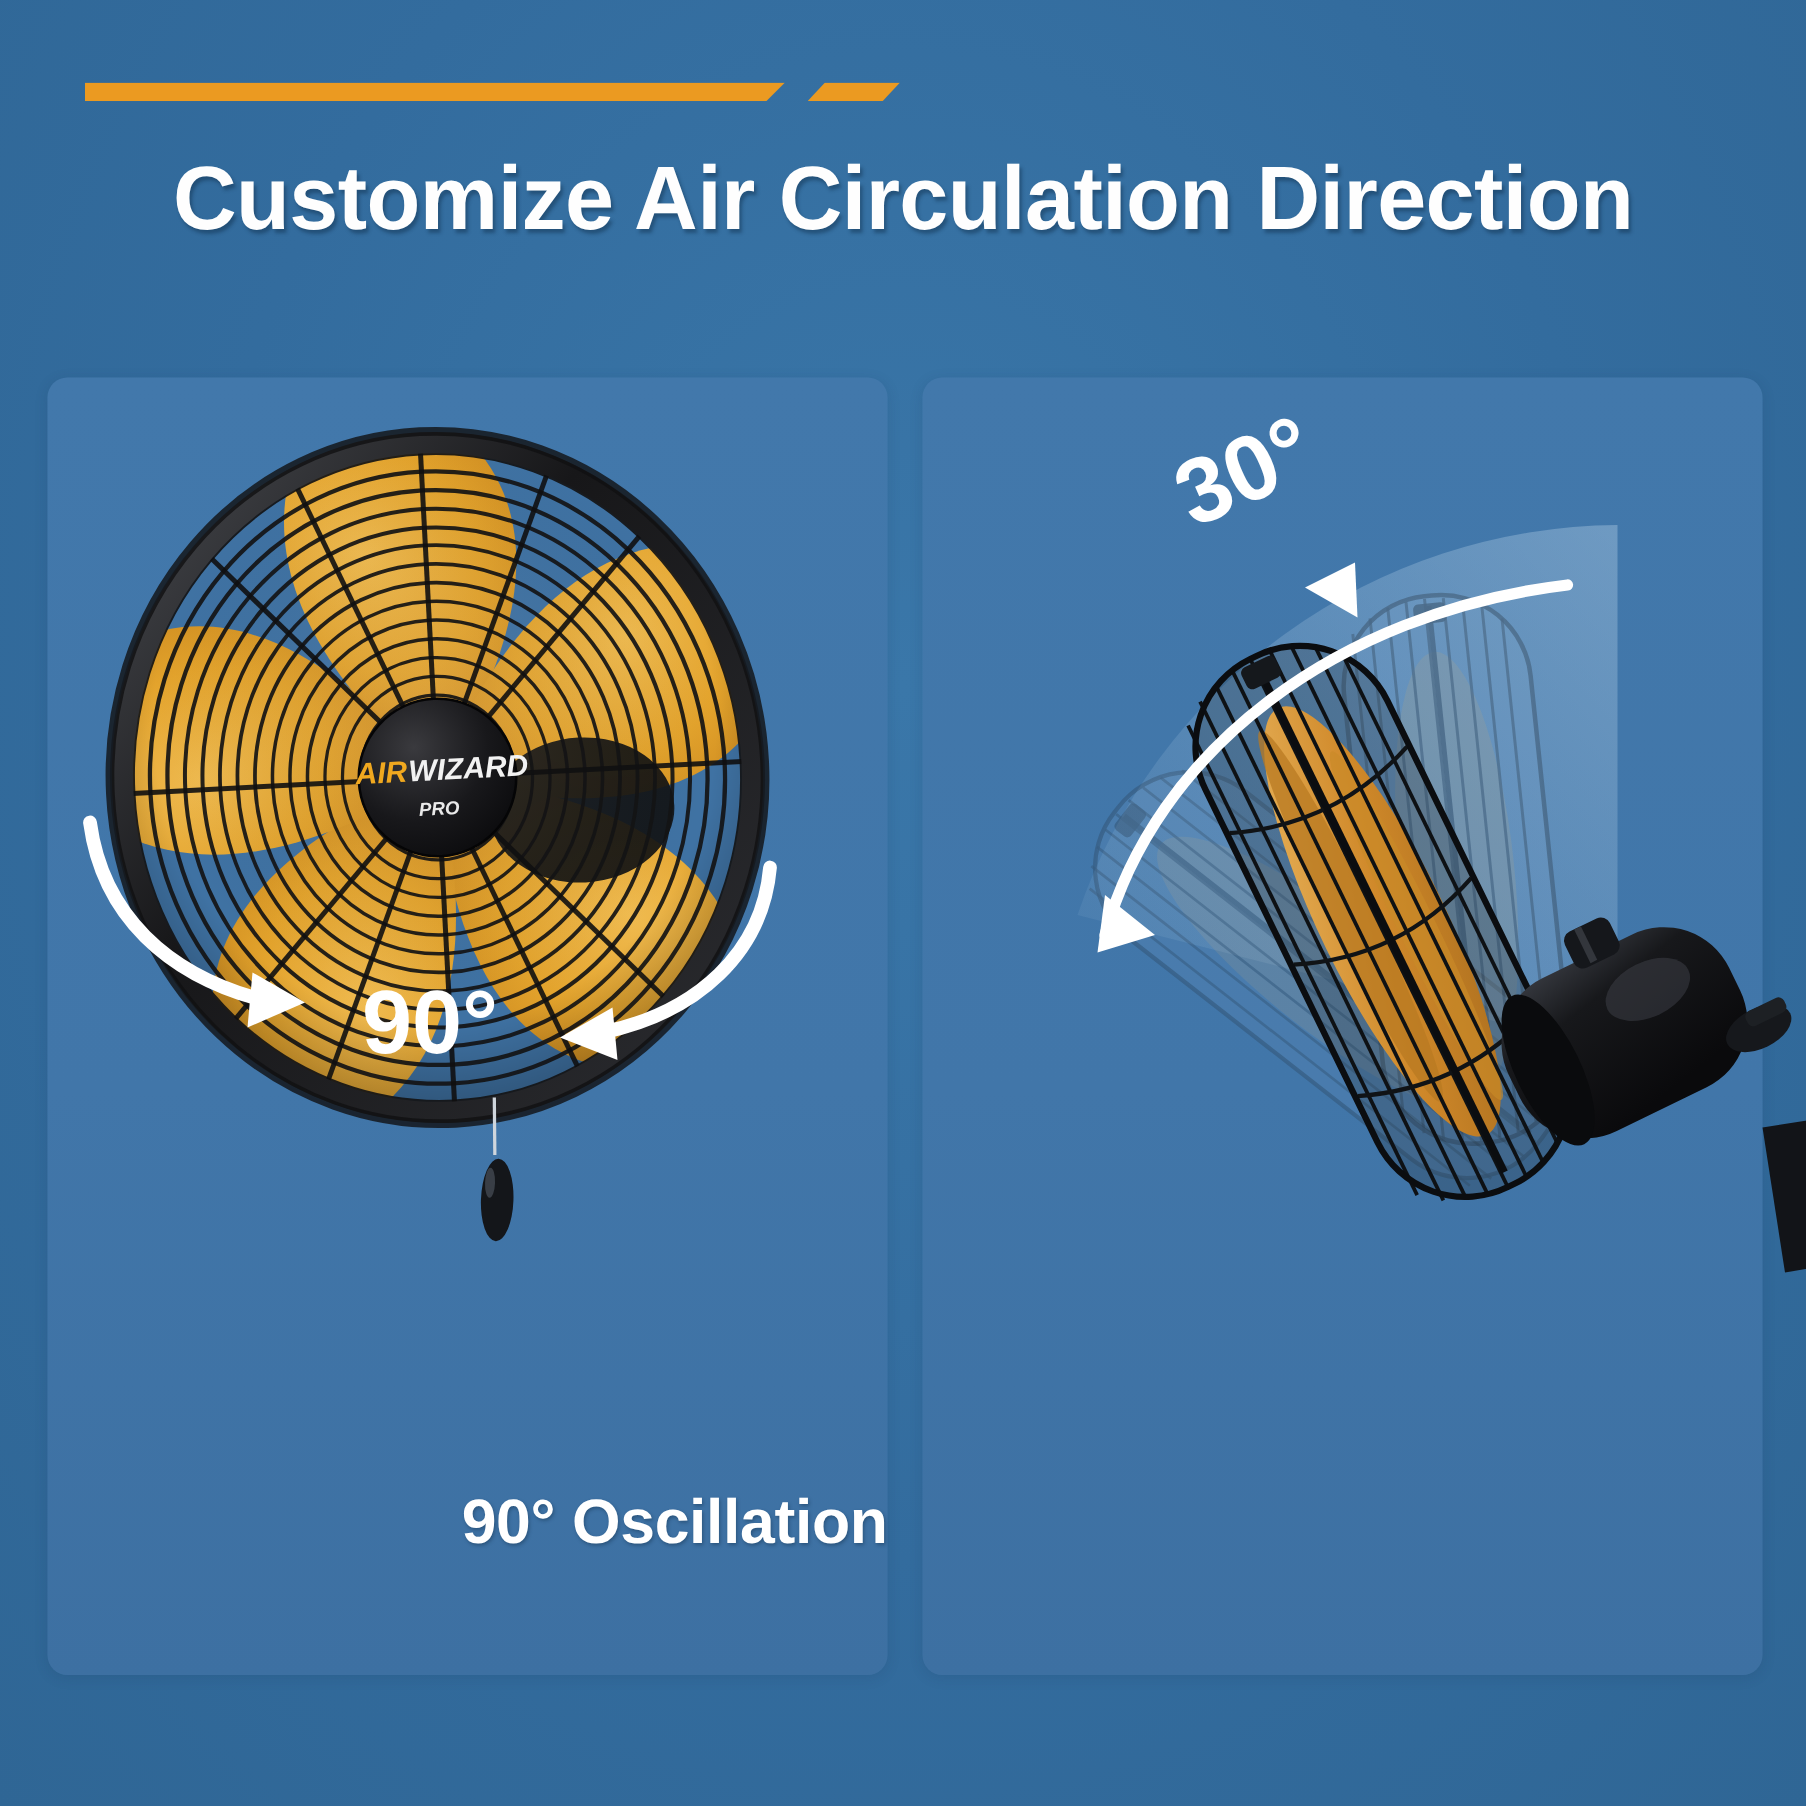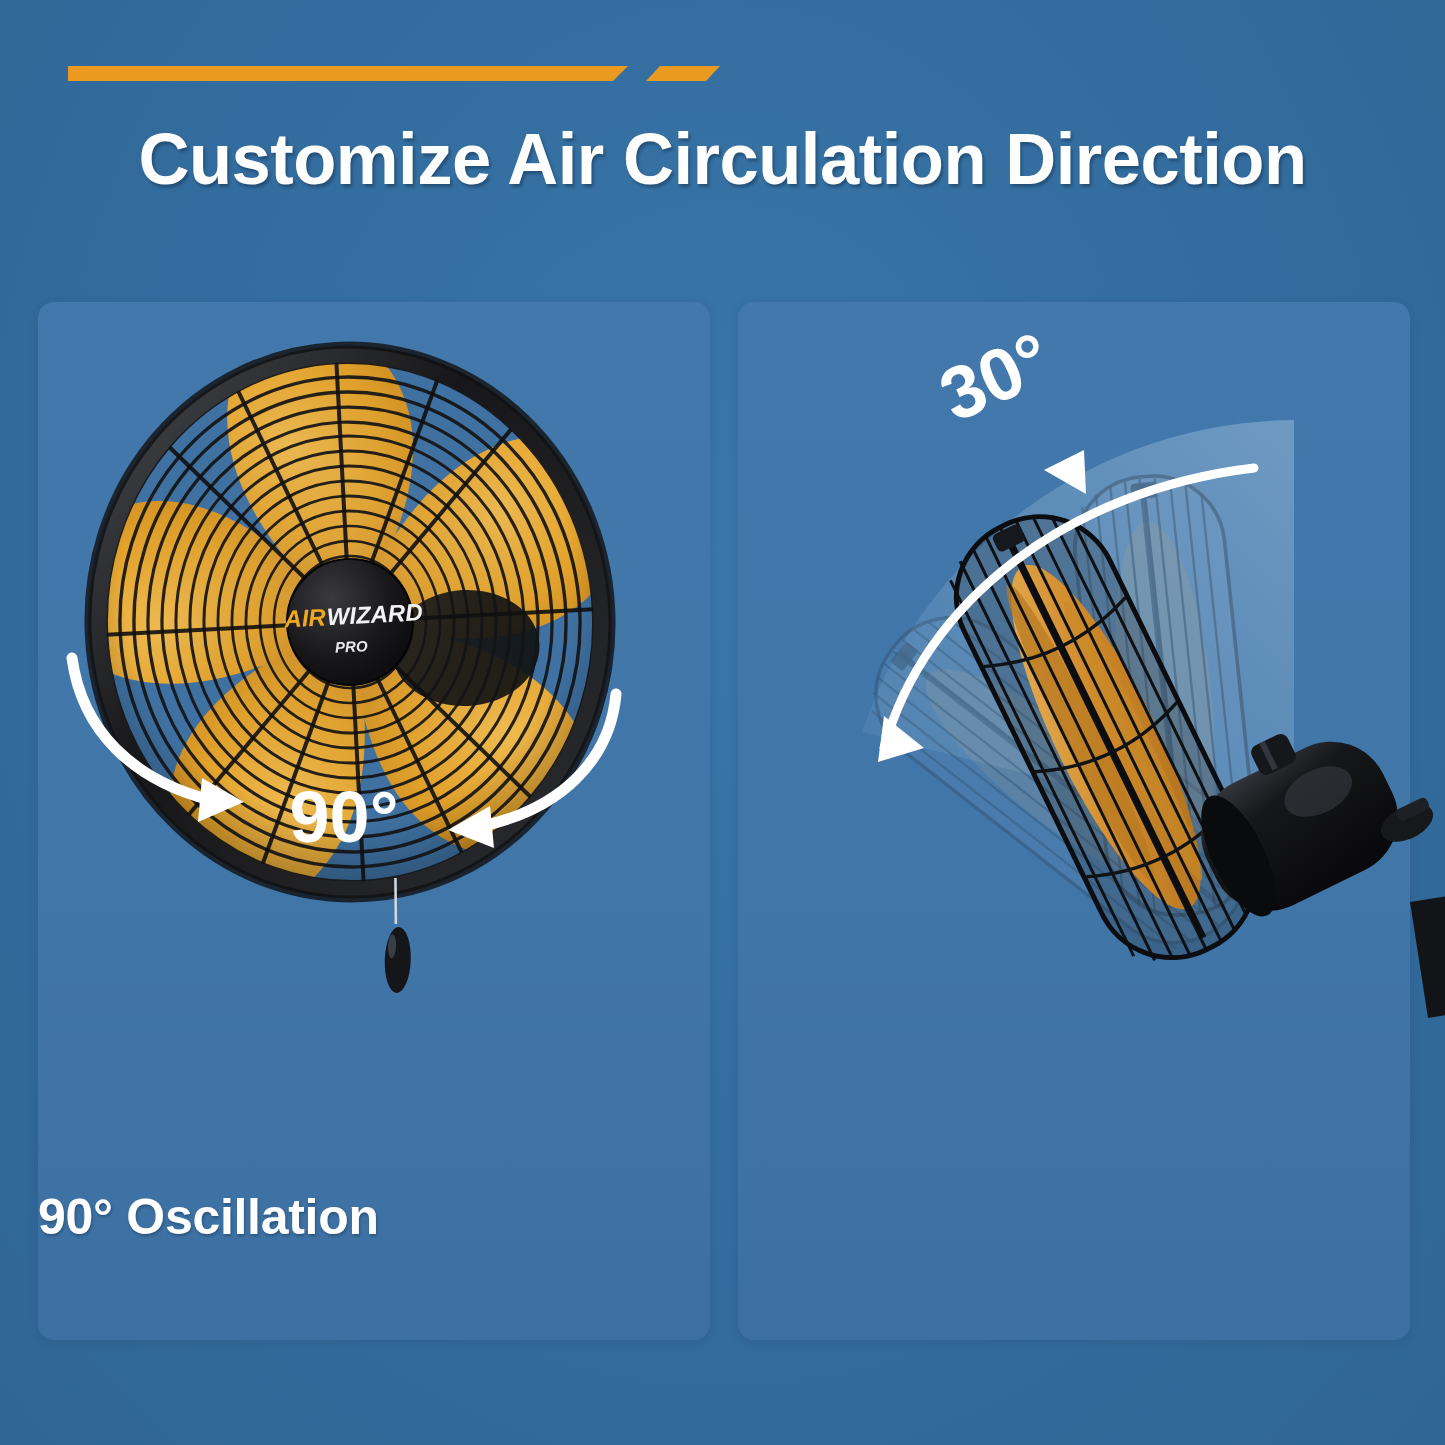--- a/index.html
+++ b/index.html
@@ -27,21 +27,21 @@
     text-shadow:2px 3px 3px rgba(12,40,66,.42);
     white-space:nowrap;}
 
   
   .panel{position:absolute;top:302px;height:1038px;border-radius:16px;
     background:linear-gradient(180deg,#4278ab 0%,#4176a9 55%,#3d70a2 100%);
     box-shadow:0 2px 10px rgba(20,50,78,.13);}
   .panel-left{left:38px;width:672px;}
   .panel-right{left:738px;width:672px;}
 
-  .panel-caption{position:absolute;left:0;right:0;bottom:94px;text-align:left;
+  .panel-caption{position:absolute;left:0;right:0;bottom:94px;text-align:right;
     font-size:50px;font-weight:700;color:#ffffff;letter-spacing:-0.3px;
     text-shadow:1px 2px 3px rgba(14,42,68,.40);white-space:nowrap;}
 
   .art{position:absolute;left:0;top:0;width:672px;height:900px;}
   svg{display:block;overflow:visible;}
   .ann{font-family:"Liberation Sans","DejaVu Sans",sans-serif;font-weight:700;fill:#ffffff;}
 </style>
 </head>
 <body>
 

